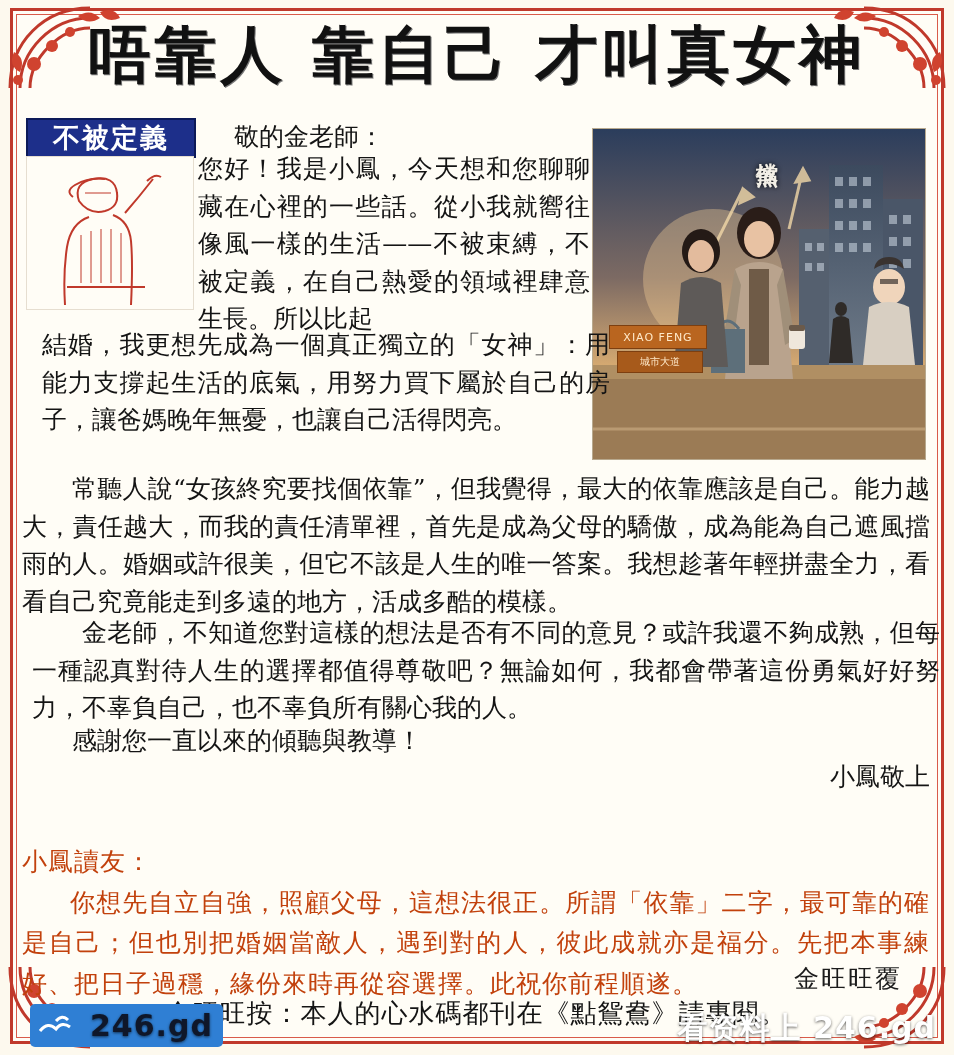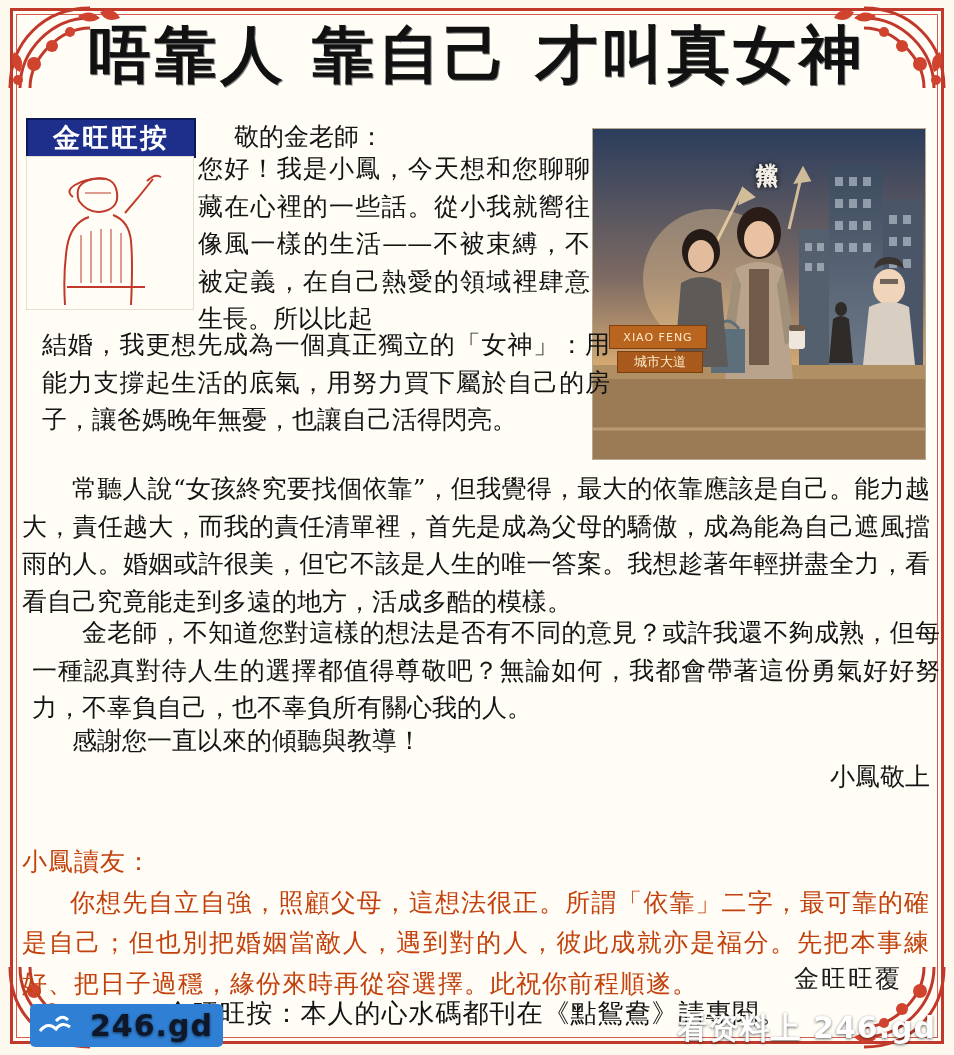--- a/index.html
+++ b/index.html
@@ -113,21 +113,21 @@
     letter-spacing: 1px;
     display: flex; align-items: center; justify-content: center;
     border: 1px solid #7d3f10;
   }
   .illus .signpost2 {
     position: absolute;
     left: 24px; top: 222px;
     width: 84px; height: 20px;
     background: #a75a1b;
     color: #ffe9c9;
-    font-size: 13px;
+    font-size: 10px;
     display: flex; align-items: center; justify-content: center;
     border: 1px solid #7d3f10;
   }
 
   
   .body-text {
     position: absolute;
     font-family: "DejaVu Serif", "Liberation Serif", serif;
     color: #141414;
     text-align: justify;
@@ -294,21 +294,21 @@
         <circle cx="30" cy="62" r="7"></circle>
         <circle cx="48" cy="44" r="6"></circle>
         <circle cx="66" cy="30" r="5"></circle>
         <path d="M74 14 q12 -8 22 2 q-12 8 -22 -2z"></path>
       </g>
     </svg>
   </div>
 
   <div class="headline">唔靠人 靠自己 才叫真女神</div>
 
-  <div class="col-badge">金旺旺按</div>
+  <div class="col-badge">不被定義</div>
   <div class="badge-art">
     <svg width="166" height="152" viewBox="0 0 166 152">
       <rect x="0" y="0" width="166" height="152" fill="#fffdf6"></rect>
       <g stroke="#c0392b" stroke-width="2" fill="none">
         <path d="M52 44 q-6 -18 14 -22 q22 -4 24 14 q2 14 -12 18 q-16 4 -26 -10z"></path>
         <path d="M46 40 q-8 -6 2 -12 q14 -8 30 -6"></path>
         <path d="M62 60 q-18 6 -22 30 q-4 26 -2 58"></path>
         <path d="M86 58 q16 6 18 26 q2 22 0 64"></path>
         <path d="M98 56 q14 -16 28 -34"></path>
         <path d="M120 24 q8 -8 14 -4"></path>

